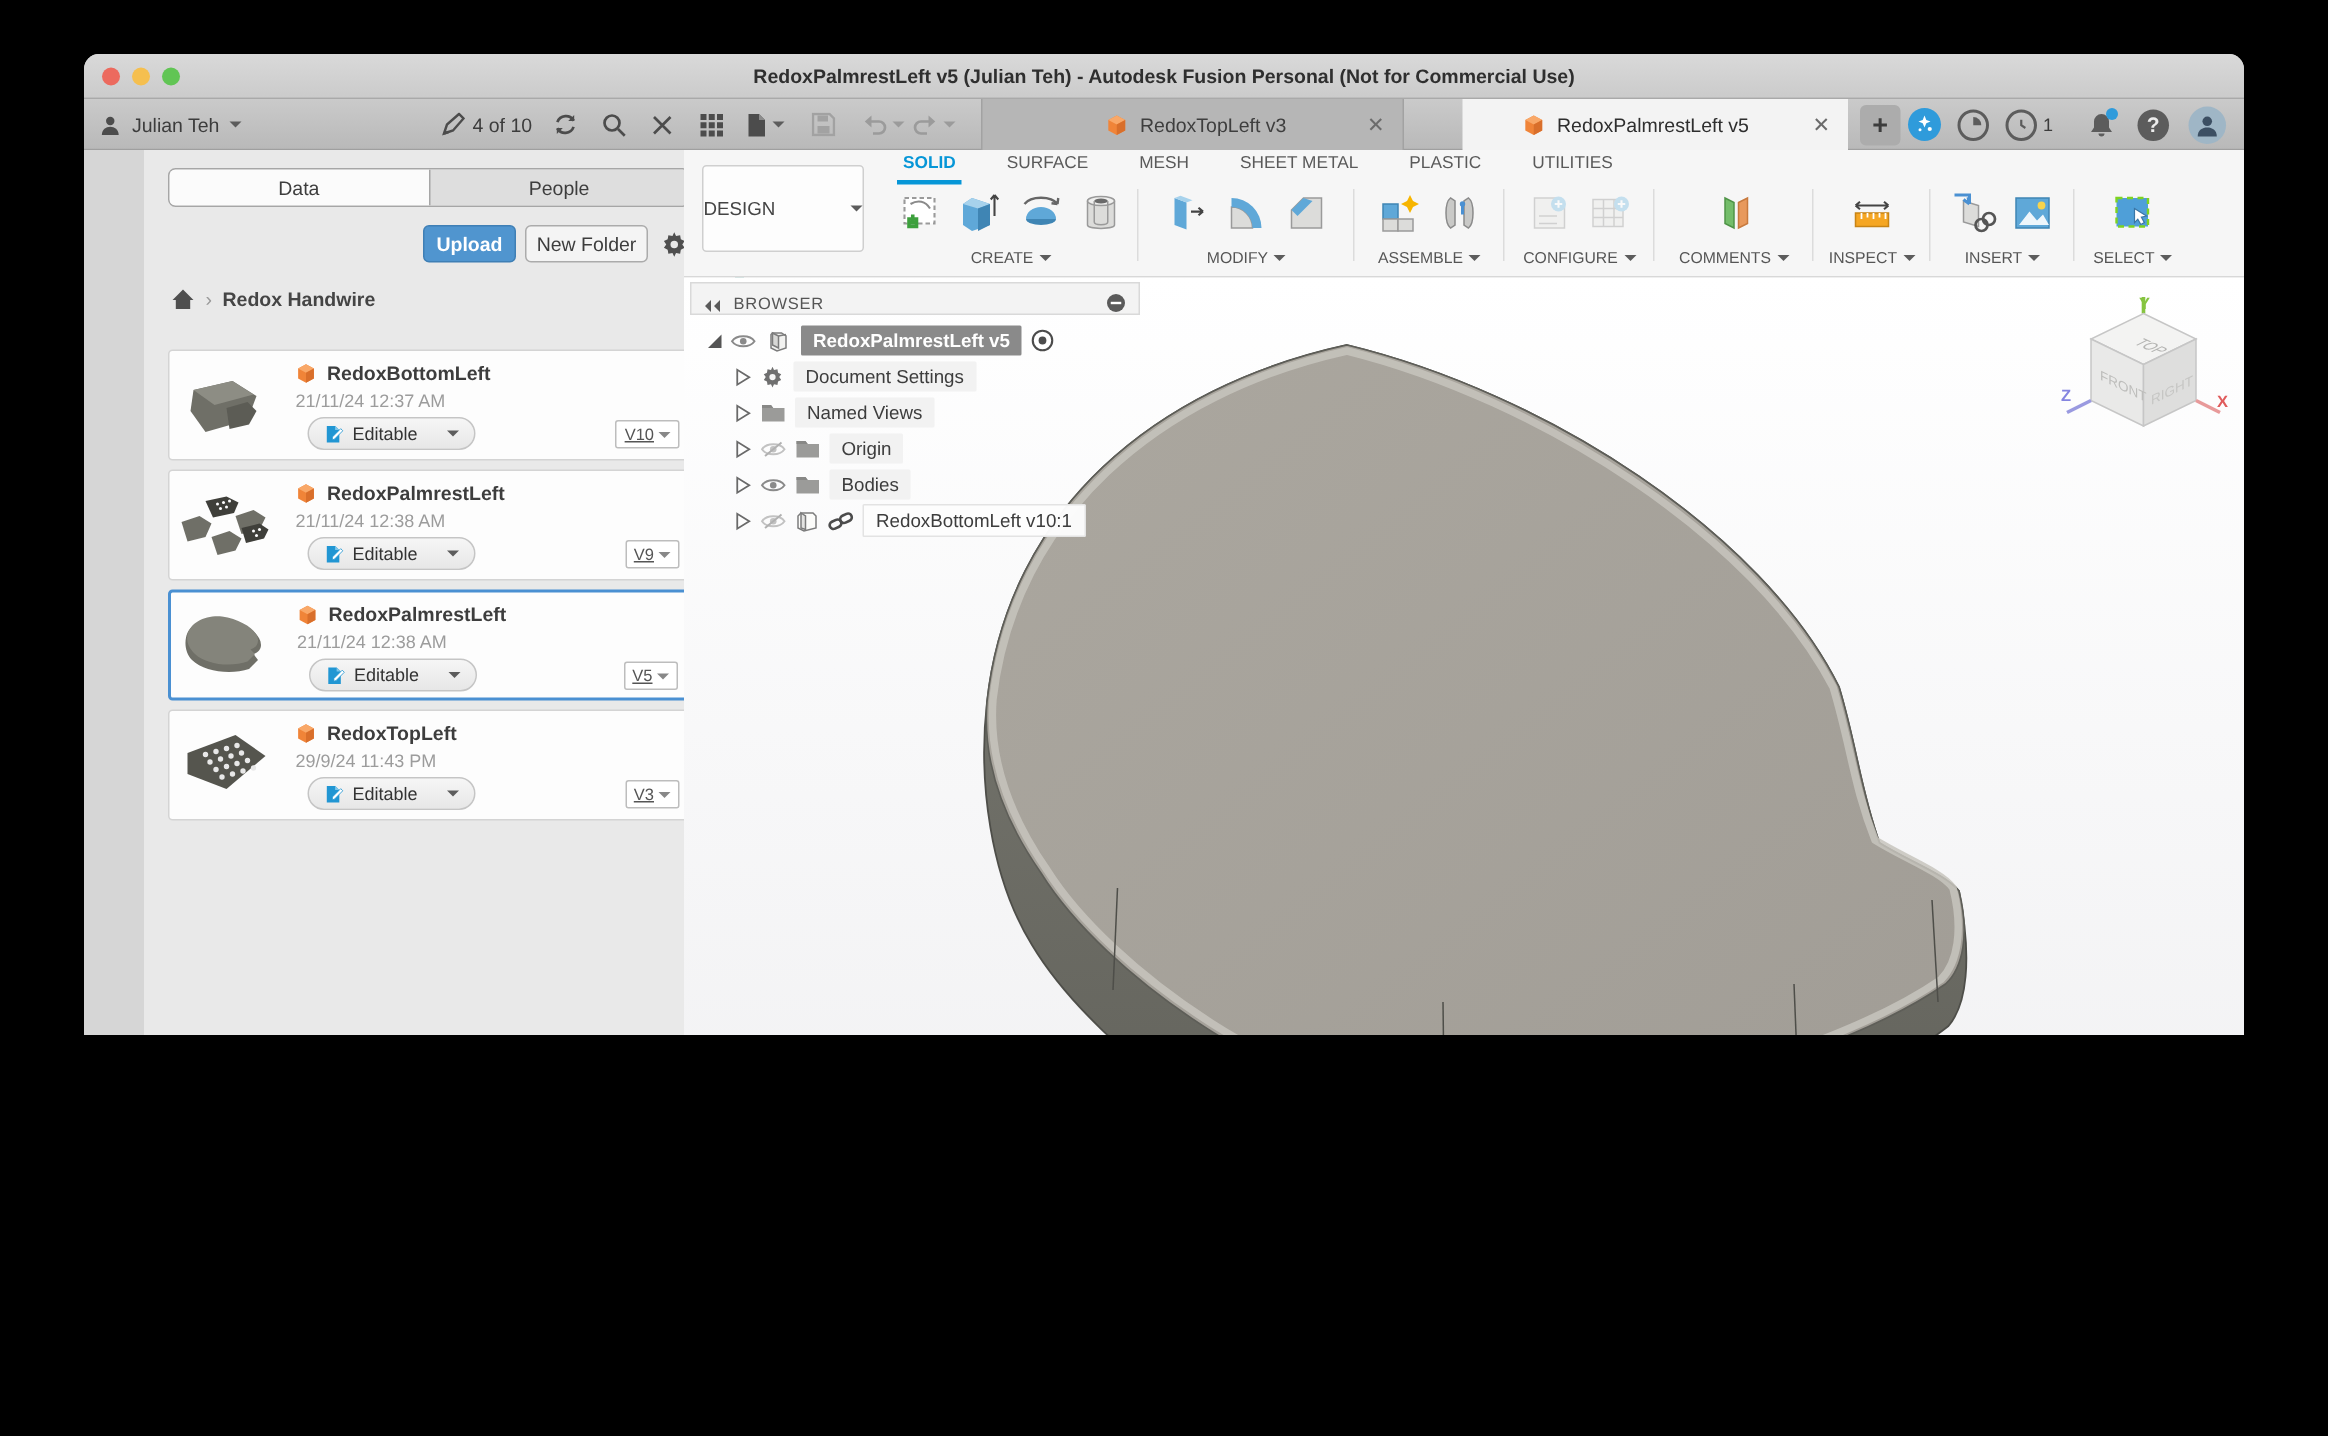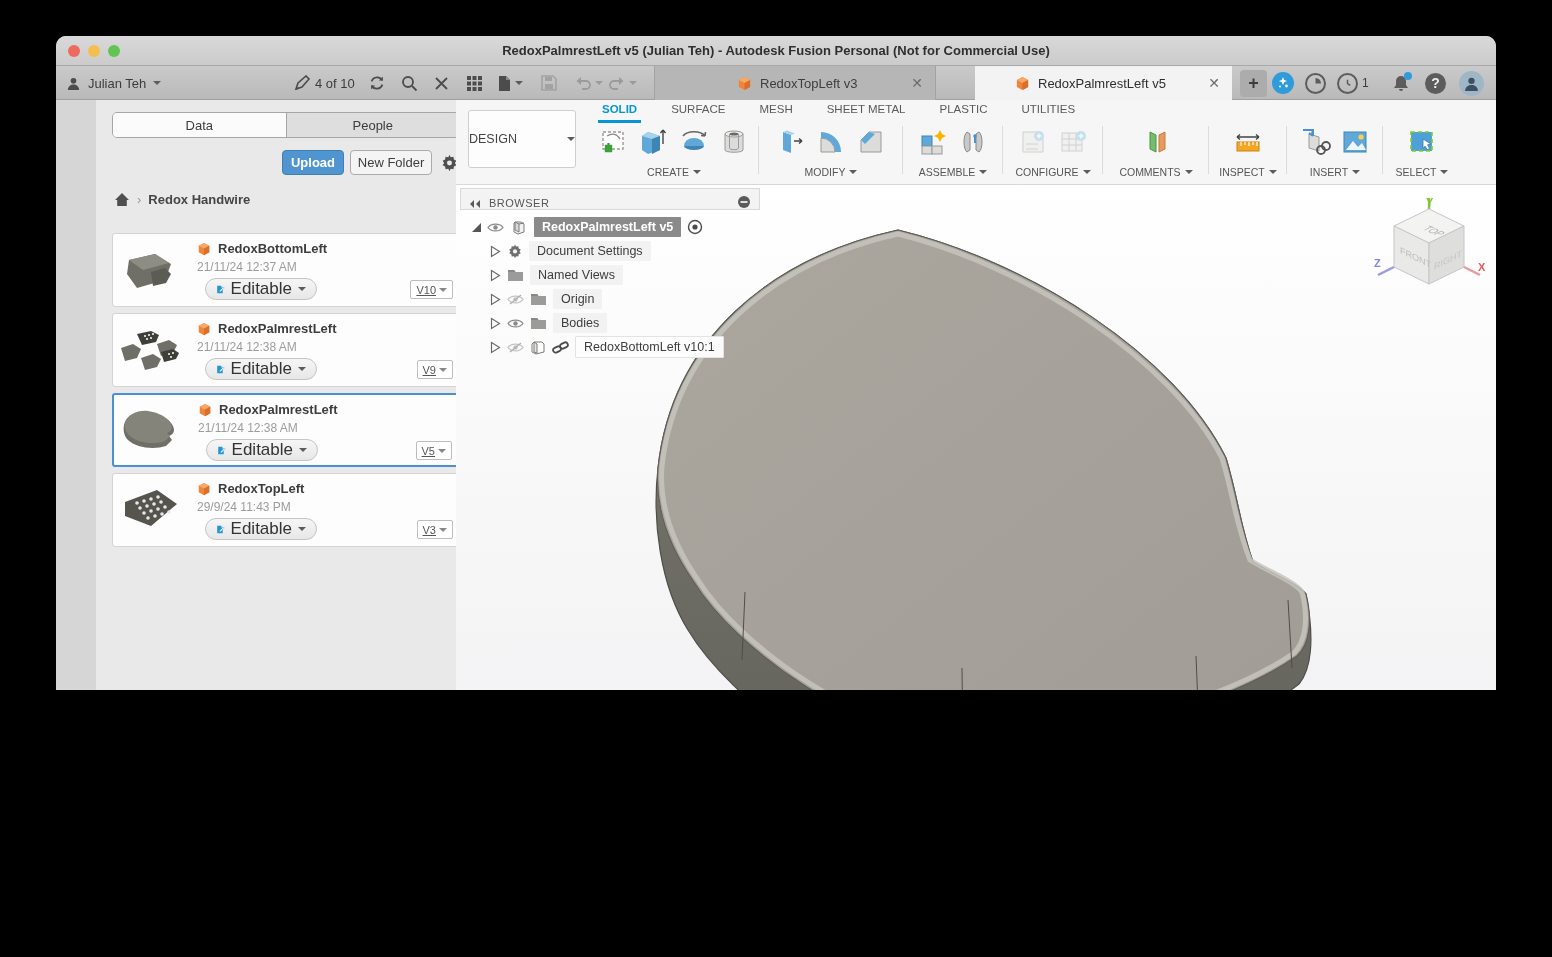--- a/index.html
+++ b/index.html
@@ -47,21 +47,21 @@
   .bc-sep { color:#9a9a9a; font-weight:normal; }
   .bc-globe { position:absolute; right:14px; top:90px; }
 
   .card { position:absolute; left:16px; width:350px; height:74px; background:#fdfdfd; border:1px solid #d4d4d4; border-radius:3px; }
   .card.selected { border:2px solid #4a90d2; }
   .thumb { position:absolute; left:4px; top:8px; width:66px; height:58px; }
   .c-name { position:absolute; left:84px; top:7px; display:flex; align-items:center; gap:7px; font-size:13px; font-weight:bold; color:#3d3d3d; }
   .c-date { position:absolute; left:84px; top:26px; font-size:12px; color:#9c9c9c; }
   .pill { position:absolute; left:92px; top:44px; width:112px; height:22px; border-radius:11px;
           background:linear-gradient(#f6f6f6,#e7e7e7); border:1px solid #c5c5c5;
-          display:flex; align-items:center; gap:6px; padding:0 10px; font-size:17px; color:#333; }
+          display:flex; align-items:center; gap:6px; padding:0 10px; font-size:12px; color:#333; }
   .pill .caret{ margin-left:auto; }
   .verchip { position:absolute; right:8px; top:46px; height:19px; background:#fff; border:1px solid #bdbdbd; border-radius:2px;
              display:flex; align-items:center; gap:3px; padding:0 5px; font-size:11px; color:#555;text-decoration:underline; }
 
   
   .ribbon { position:absolute; left:400px; top:64px; width:1040px; height:85px; background:#f6f6f6; border-bottom:1px solid #d8d8d8; }
   .design-btn { position:absolute; left:12px; top:10px; width:108px; height:58px; background:#fdfdfd; border:1px solid #cfcfcf;
                 border-radius:3px; display:flex; align-items:center; justify-content:space-between; gap:7px; font-size:12.5px; color:#444; }
   .rtabs { position:absolute; left:146px; top:3px; display:flex; gap:34px; height:18px; }
   .rtab { font-size:11.5px; color:#5a5a5a; position:relative; padding-bottom:4px; }

